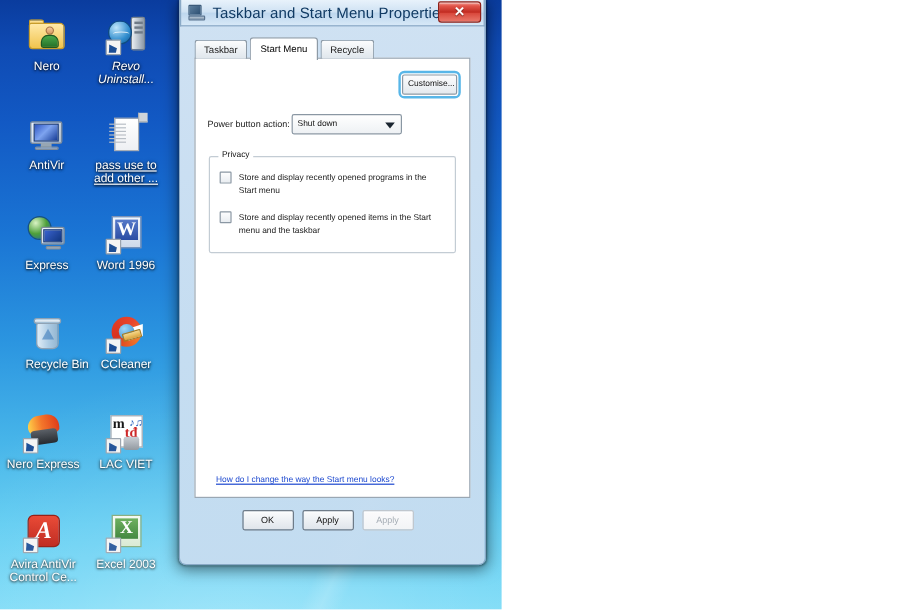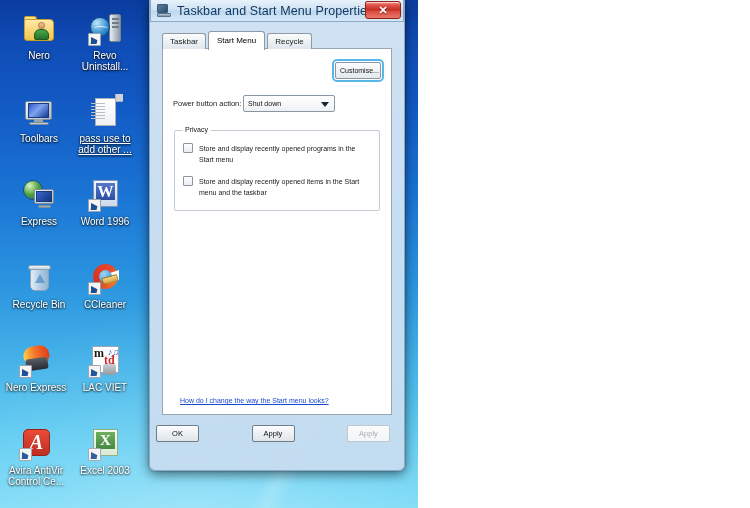--- a/index.html
+++ b/index.html
@@ -261,21 +261,21 @@
     background: linear-gradient(180deg,#fdfdfe,#e9edf1);
     border: 1px solid #8a97a3; border-radius: 1px;
   }
   .cb-label { font-size: 7px; color: #1a1a1a; line-height: 11px; }
 
   #help-link {
     position: absolute; left: 17px; bottom: 10px; font-size: 7px;
     color: #1c48cf; text-decoration: underline; cursor: default; white-space: nowrap;
   }
 
-  #buttonbar { display: flex; justify-content: space-between; gap: 7px; padding: 10px 8px 0 0; }
+  #buttonbar { display: flex; justify-content: center; gap: 7px; padding: 10px 8px 0 0; }
   .dlgbtn {
     width: 43px; height: 17px; font-size: 7.5px; color: #111;
     display: flex; align-items: center; justify-content: center;
     background: linear-gradient(180deg,#fbfcfd,#dfe5eb);
     border: 1px solid #6e7b88; border-radius: 2px; cursor: default;
     box-shadow: inset 0 1px 0 rgba(255,255,255,.85);
   }
   .dlgbtn.disabled {
     color: #a5adb5; border-color: #c0c7ce;
     background: linear-gradient(180deg,#fbfbfc,#f2f4f6);
@@ -294,41 +294,41 @@
           <span class="art">
               <span class="folder-tab"></span>
               <span class="folder-back"></span>
               <span class="folder-person-head"></span>
               <span class="folder-person-body"></span>
             </span>
         </span>
         <span class="lbl">Nero</span>
       </div>
 
-      <div class="dicon" style="left:70px; top:6px;">
+      <div class="dicon" style="left:70px; top:6px;font-style:italic;">
         <span class="glyph">
           <span class="art">
               <span class="revo-tower"></span>
               <span class="revo-globe"></span>
               <span class="shortcut-arrow"></span>
             </span>
         </span>
         <span class="lbl">Revo Uninstall...</span>
       </div>
 
       <div class="dicon" style="left:4px;  top:89px;">
         <span class="glyph">
           <span class="art">
               <span class="comp-mon"></span>
               <span class="comp-screen"></span>
               <span class="comp-stand"></span>
               <span class="comp-base"></span>
             </span>
         </span>
-        <span class="lbl">Toolbars</span>
+        <span class="lbl">AntiVir</span>
       </div>
 
       <div class="dicon" style="left:70px; top:89px;text-decoration:underline;">
         <span class="glyph">
           <span class="art">
               <span class="doc-page"></span>
               <span class="doc-fold"></span>
               <span class="doc-lines"></span>
             </span>
         </span>
@@ -352,21 +352,21 @@
           <span class="art">
               <span class="w-box"></span>
               <span class="w-inner"></span>
               <span class="w-letter">W</span>
               <span class="shortcut-arrow"></span>
             </span>
         </span>
         <span class="lbl">Word 1996</span>
       </div>
 
-      <div class="dicon" style="left:4px;  top:255px;">
+      <div class="dicon" style="left:4px;  top:255px;text-align:right;">
         <span class="glyph">
           <span class="art">
               <span class="rb-body"></span>
               <span class="rb-tri"></span>
               <span class="rb-lid"></span>
             </span>
         </span>
         <span class="lbl">Recycle Bin</span>
       </div>
 

